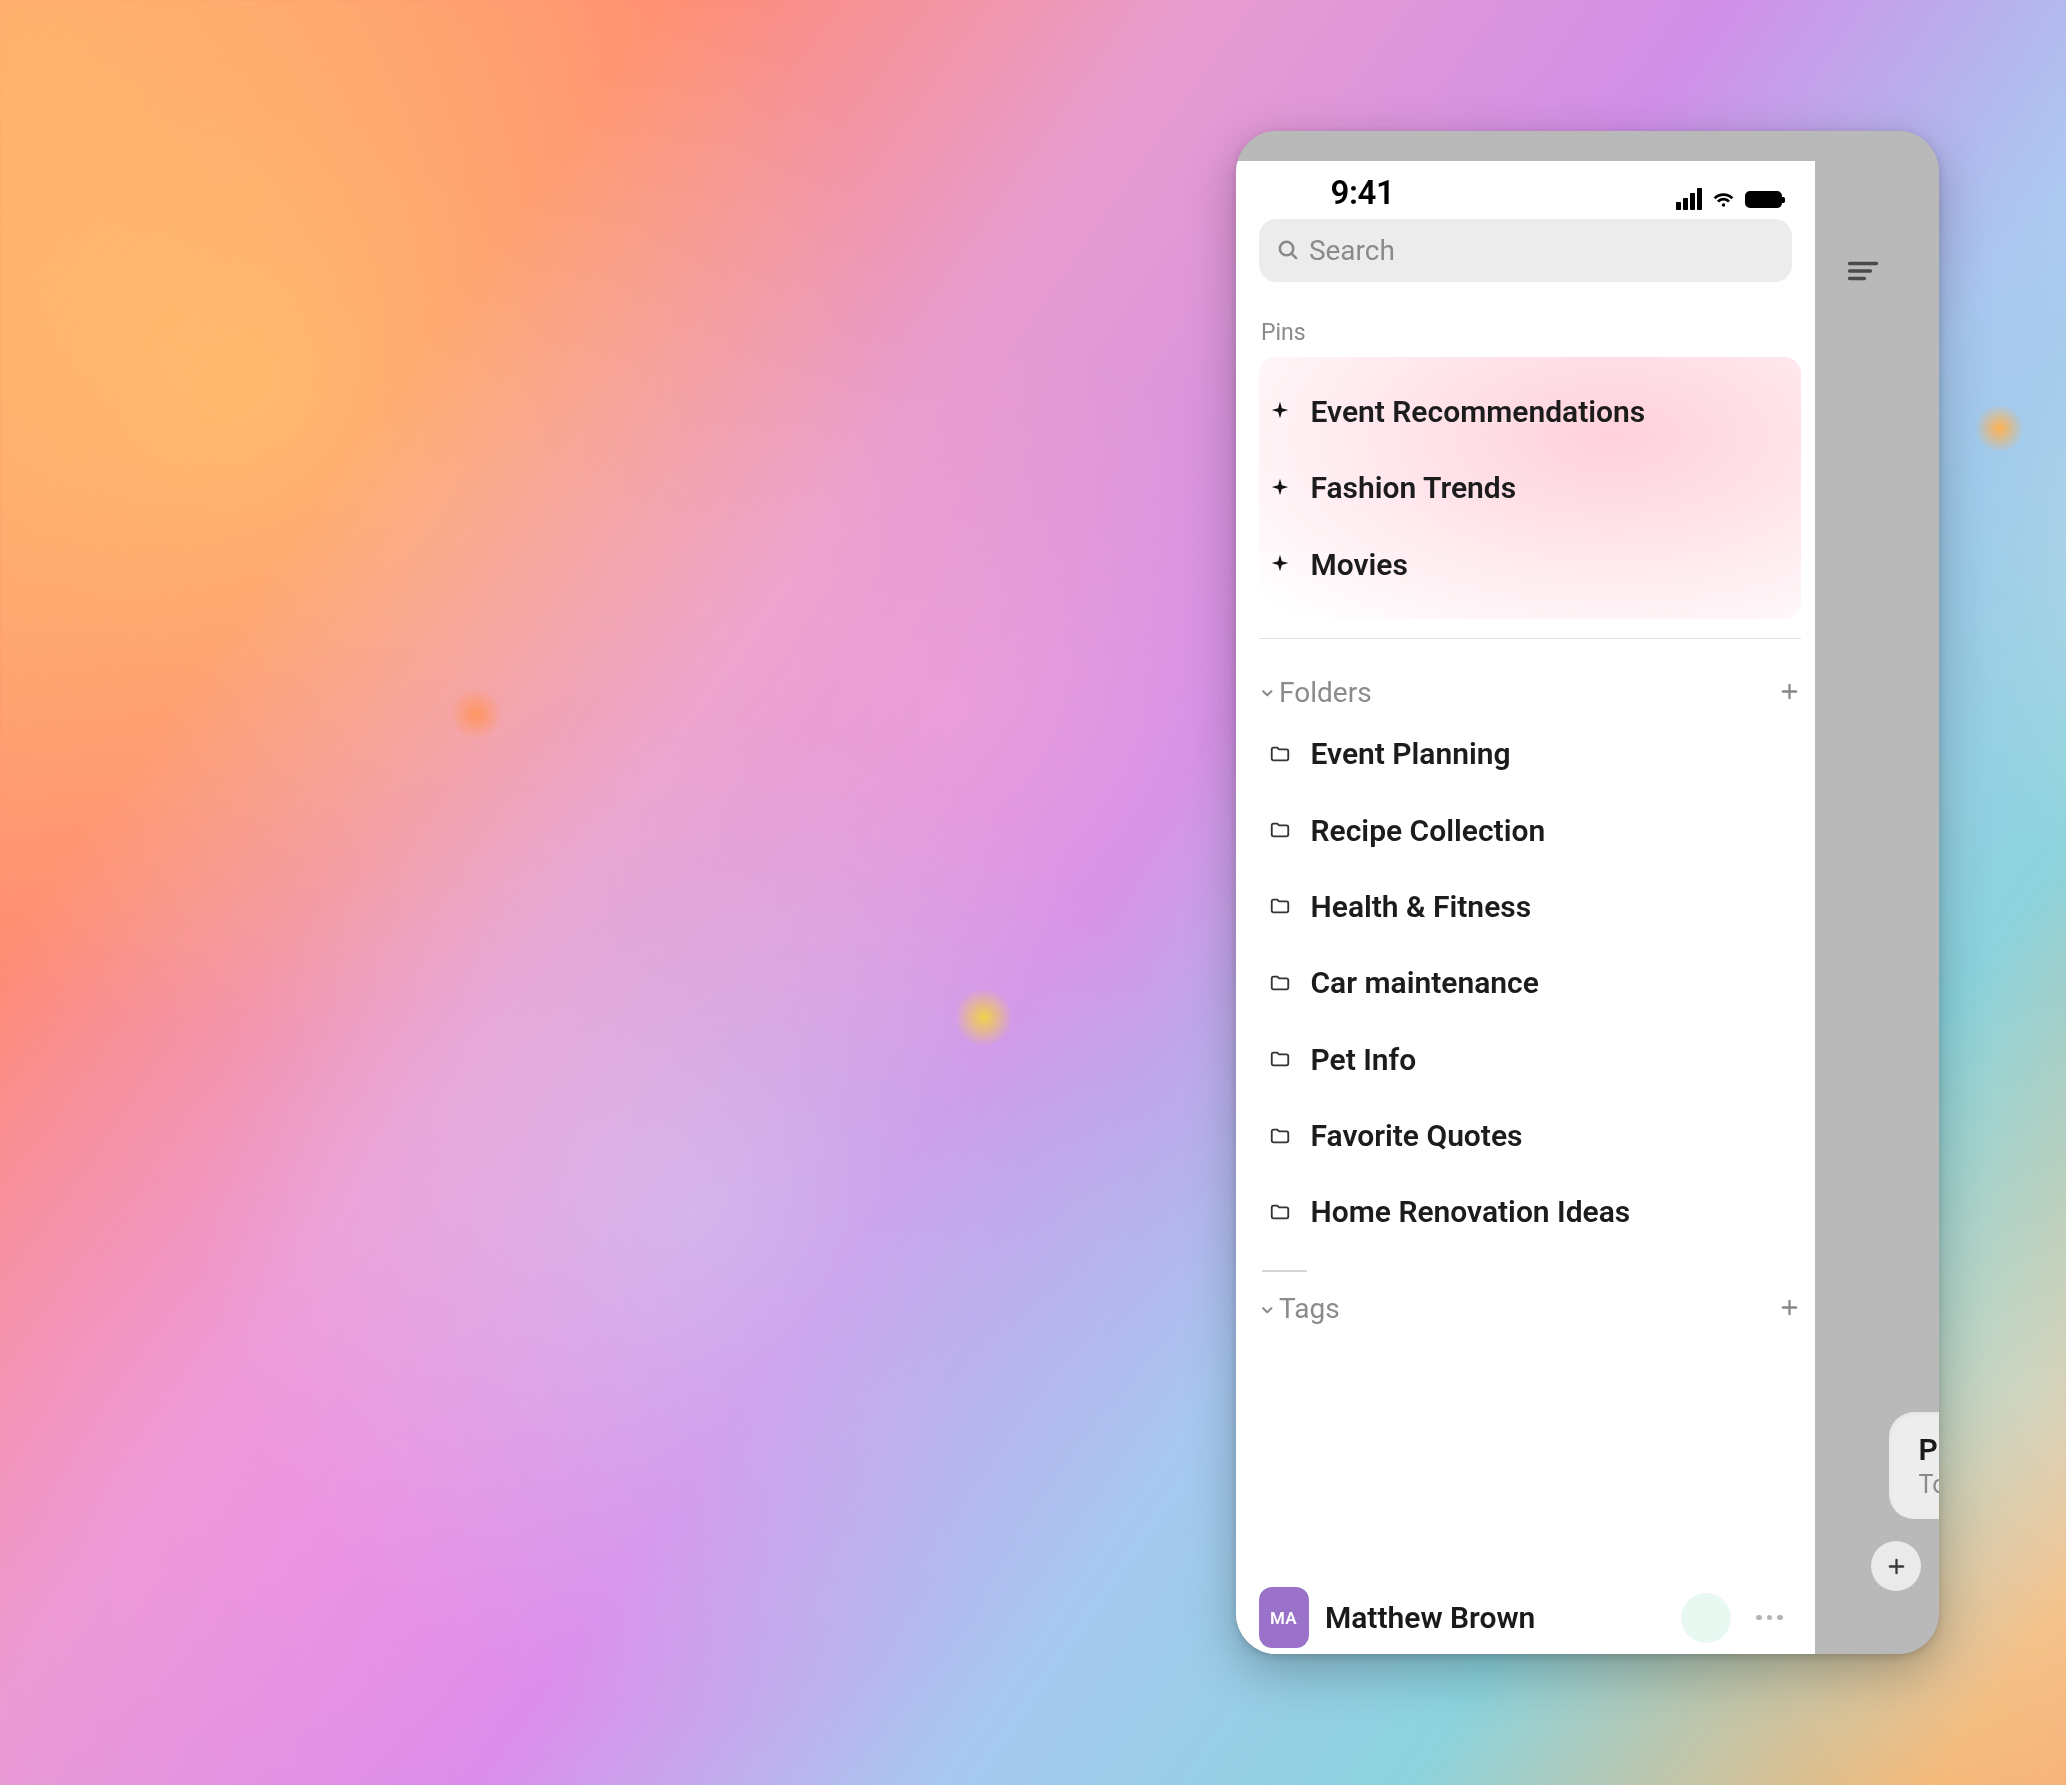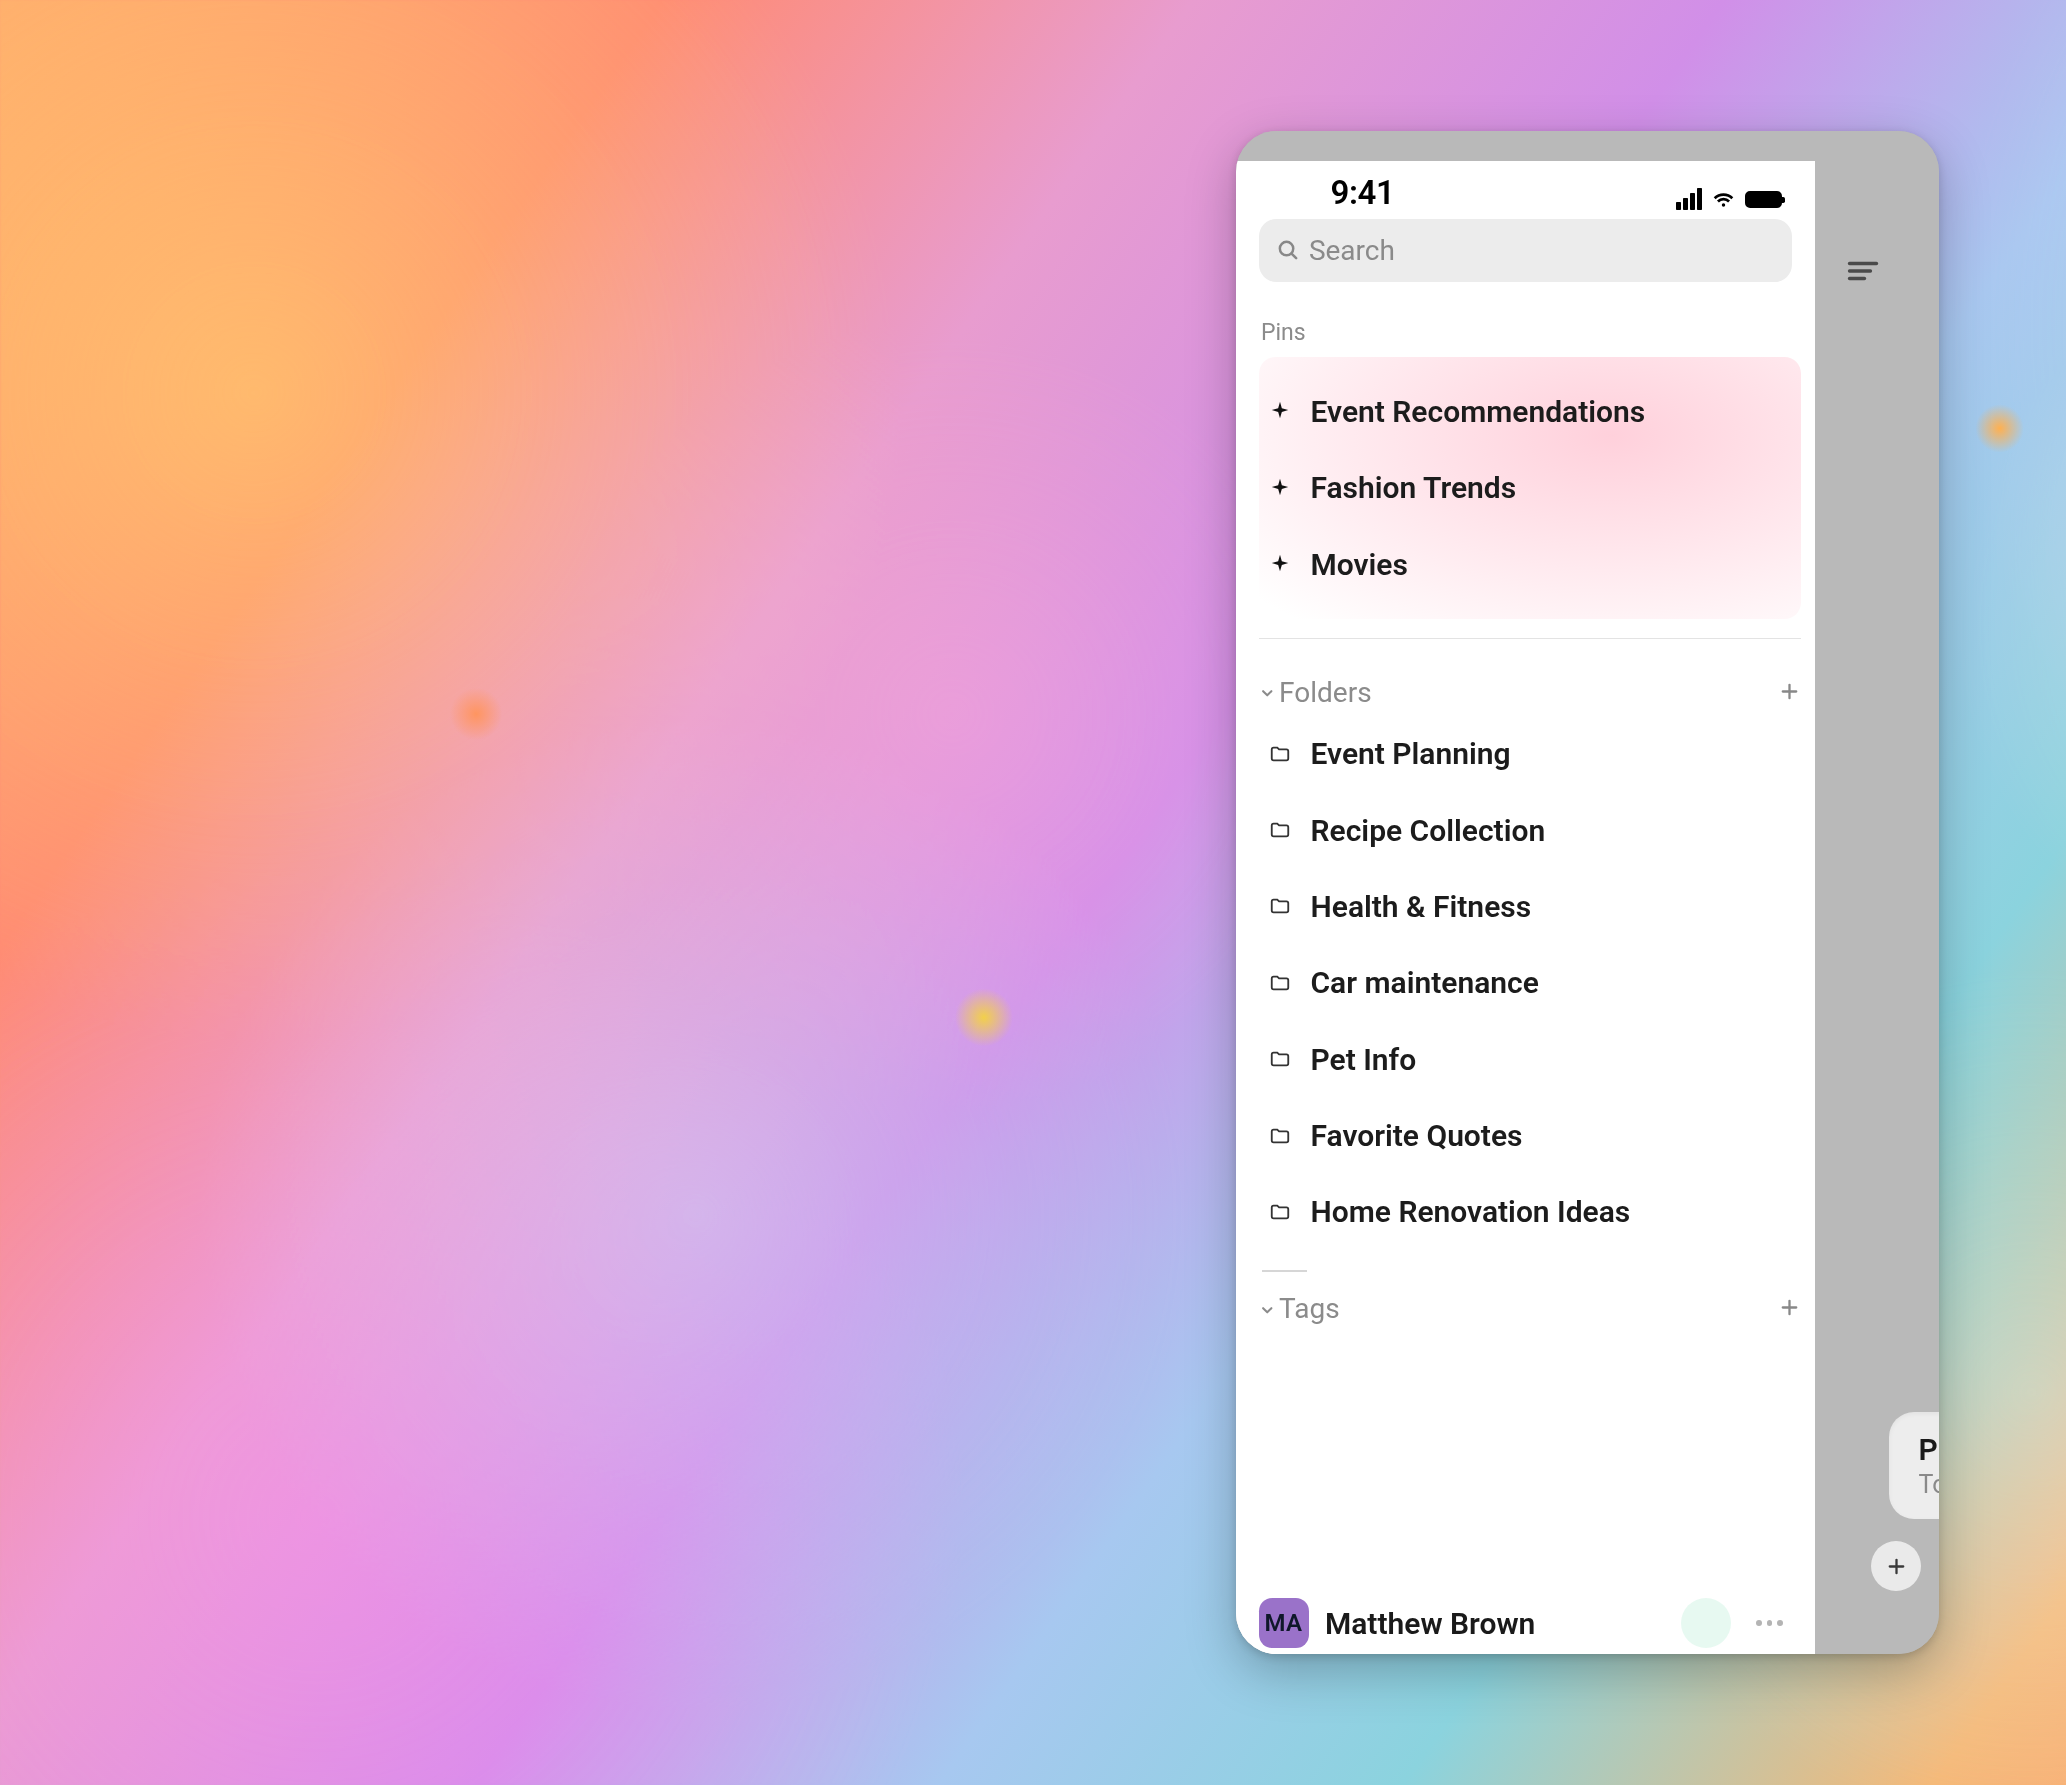--- a/index.html
+++ b/index.html
@@ -191,22 +191,22 @@
     }
 
     
     .user-bar{
       position:absolute; left:0; right:0; bottom:0;
       padding: 14px 23px 36px 23px;
       background:linear-gradient(to top, #ffffff 74%, rgba(255,255,255,0));
       display:flex; align-items:center; gap:16.5px;
     }
     .avatar{
-      width:50px; height:50px; border-radius:13.2px;
-      background:#9a72c9; color:#0f172a; font-size:24px; font-weight:600;
+      width:50px; height:61px; border-radius:13.2px;
+      background:#9a72c9; color:#ffffff; font-size:17px; font-weight:600;
       display:flex; align-items:center; justify-content:center;
       letter-spacing:0.4px;
     }
     .user-name{ font-size:30px; font-weight:600; color:#1a1a1a; flex:1;}
     .dots{ color:#9a9a9a; display:flex; gap:5px; padding:8.3px;}
     .dots span{ width:5.8px; height:5.8px; border-radius:50%; background:#b4b4b4;}
 
     
     .home-indicator{
       position:absolute; bottom:10px; left:50%; transform:translateX(-50%);

